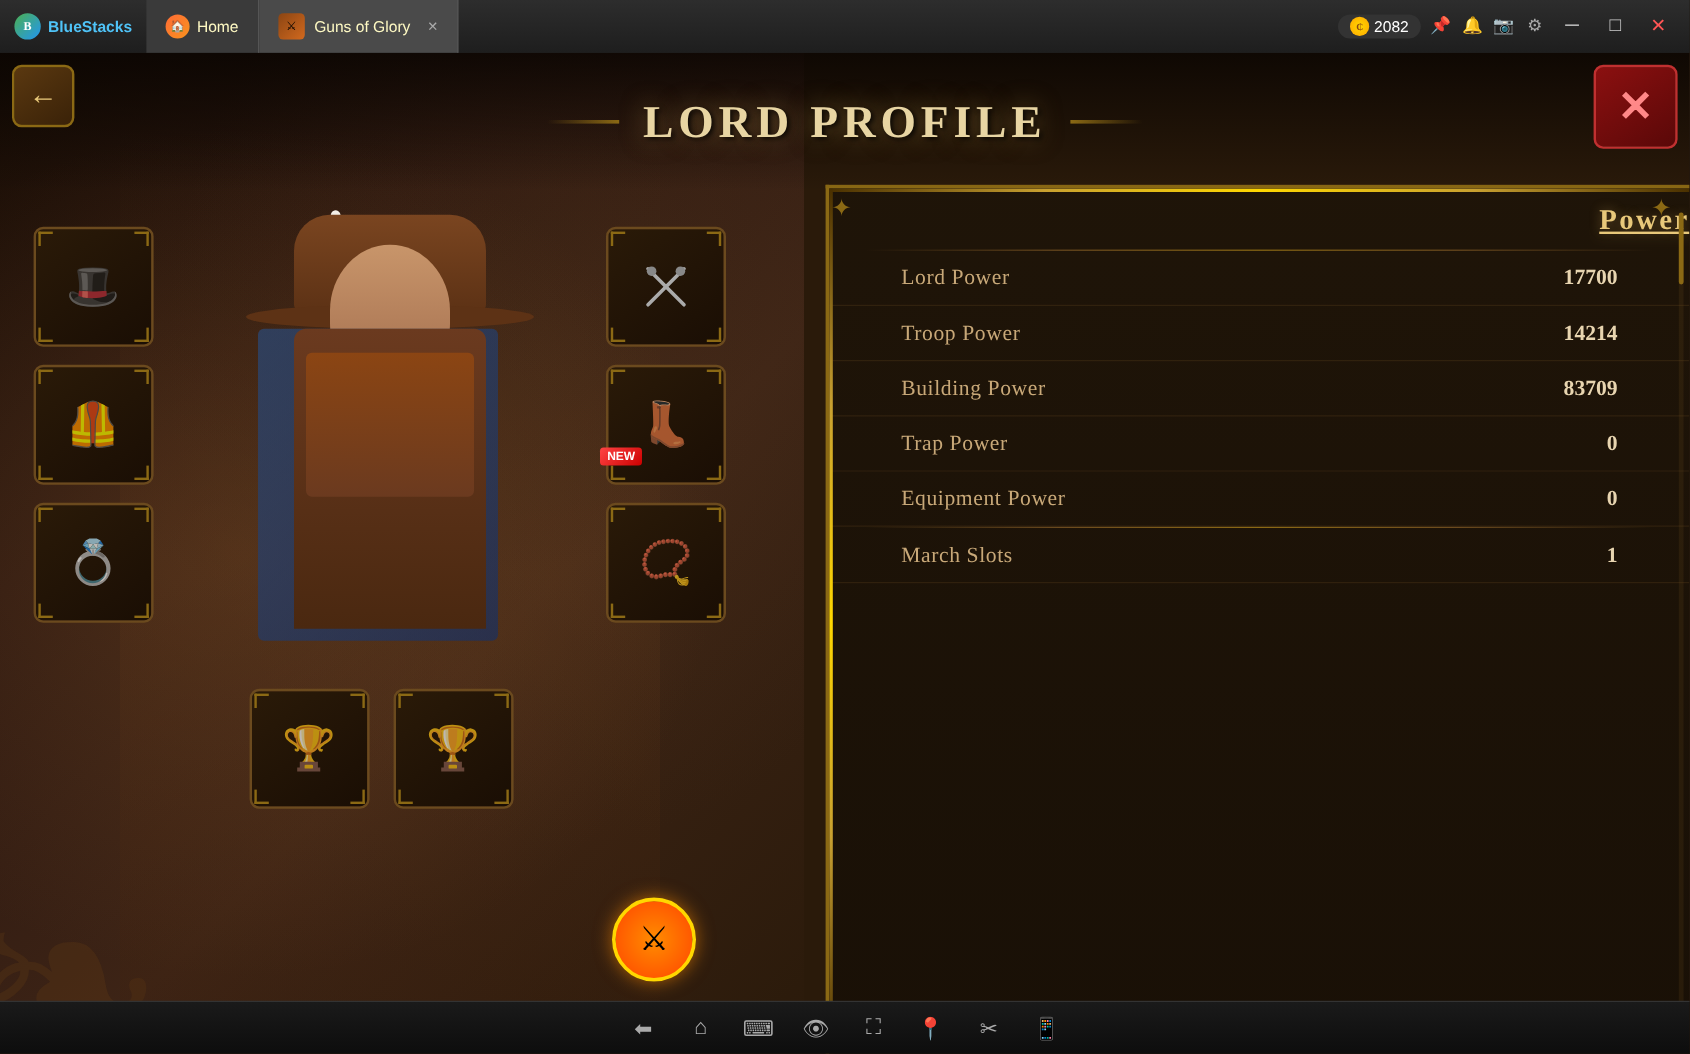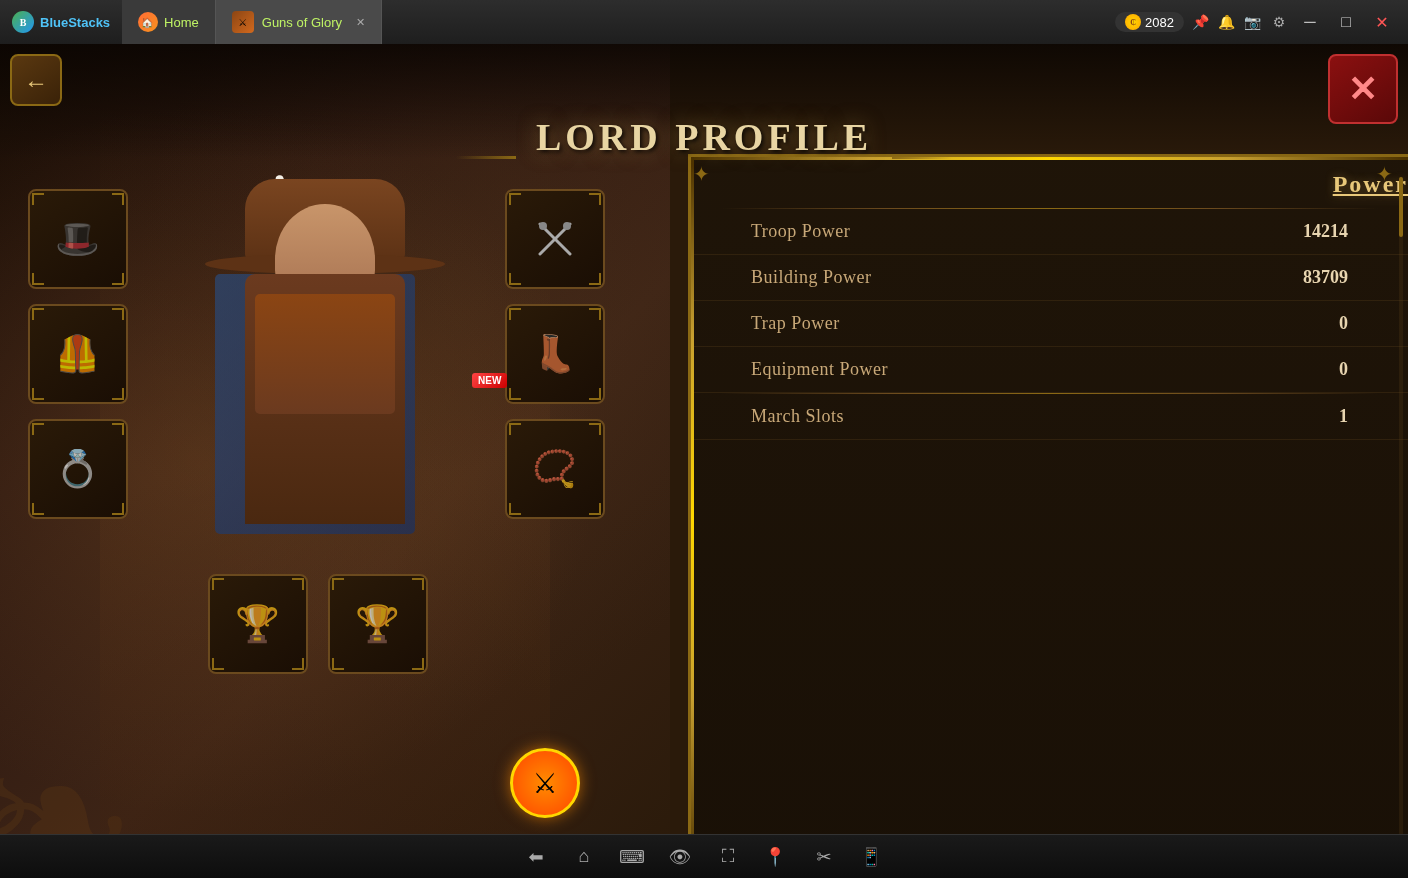--- a/index.html
+++ b/index.html
@@ -61,21 +61,21 @@
       width: 20px;
       height: 20px;
       background: linear-gradient(135deg, #ff6b35, #f7931e);
       border-radius: 50%;
       display: flex;
       align-items: center;
       justify-content: center;
       font-size: 10px;
     }
     .tab-label {
-      color: #bef264;
+      color: #fef9c3;
       font-size: 13px;
       font-family: Arial, sans-serif;
     }
     #game-tab {
       display: flex;
       align-items: center;
       gap: 8px;
       padding: 0 16px;
       height: 100%;
       background: #4a4a4a;
@@ -339,21 +339,21 @@
     }
     .slot-corner.tl { top: 2px; left: 2px; border-width: 2px 0 0 2px; }
     .slot-corner.tr { top: 2px; right: 2px; border-width: 2px 2px 0 0; }
     .slot-corner.bl { bottom: 2px; left: 2px; border-width: 0 0 2px 2px; }
     .slot-corner.br { bottom: 2px; right: 2px; border-width: 0 2px 2px 0; }
 
     
     #new-badge {
       position: absolute;
       bottom: 490px;
-      left: 472px;
+      left: 500px;
       z-index: 20;
       margin-top: 19px;
     }
     .new-badge-text {
       background: linear-gradient(135deg, #ff4444, #cc0000);
       color: white;
       font-size: 10px;
       font-weight: bold;
       padding: 2px 6px;
       border-radius: 3px;
@@ -547,21 +547,21 @@
     }
 
     
     #title-area {
       position: absolute;
       top: 0;
       left: 0;
       right: 0;
       height: 115px;
       display: flex;
-      align-items: flex-end;
+      align-items: center;
       justify-content: center;
       background: linear-gradient(180deg, rgba(10,5,2,0.85) 0%, rgba(10,5,2,0) 100%);
       z-index: 15;
     }
 
     .title-deco {
       width: 60px;
       height: 3px;
       background: linear-gradient(90deg, transparent, #8B6914);
       margin: 0 20px;
@@ -742,20 +742,24 @@
     <div class="panel-border-top"></div>
     <div class="panel-border-left"></div>
 
     <div class="corner-ornament tl">✦</div>
     <div class="corner-ornament tr">✦</div>
 
     <div class="section-header">Power</div>
     <div class="separator"></div>
 
     <div class="stat-row">
+      <span class="stat-name">Lord Power</span>
+      <span class="stat-value">17700</span>
+    </div>
+    <div class="stat-row">
       <span class="stat-name">Troop Power</span>
       <span class="stat-value">14214</span>
     </div>
     <div class="stat-row">
       <span class="stat-name">Building Power</span>
       <span class="stat-value">83709</span>
     </div>
     <div class="stat-row">
       <span class="stat-name">Trap Power</span>
       <span class="stat-value">0</span>

